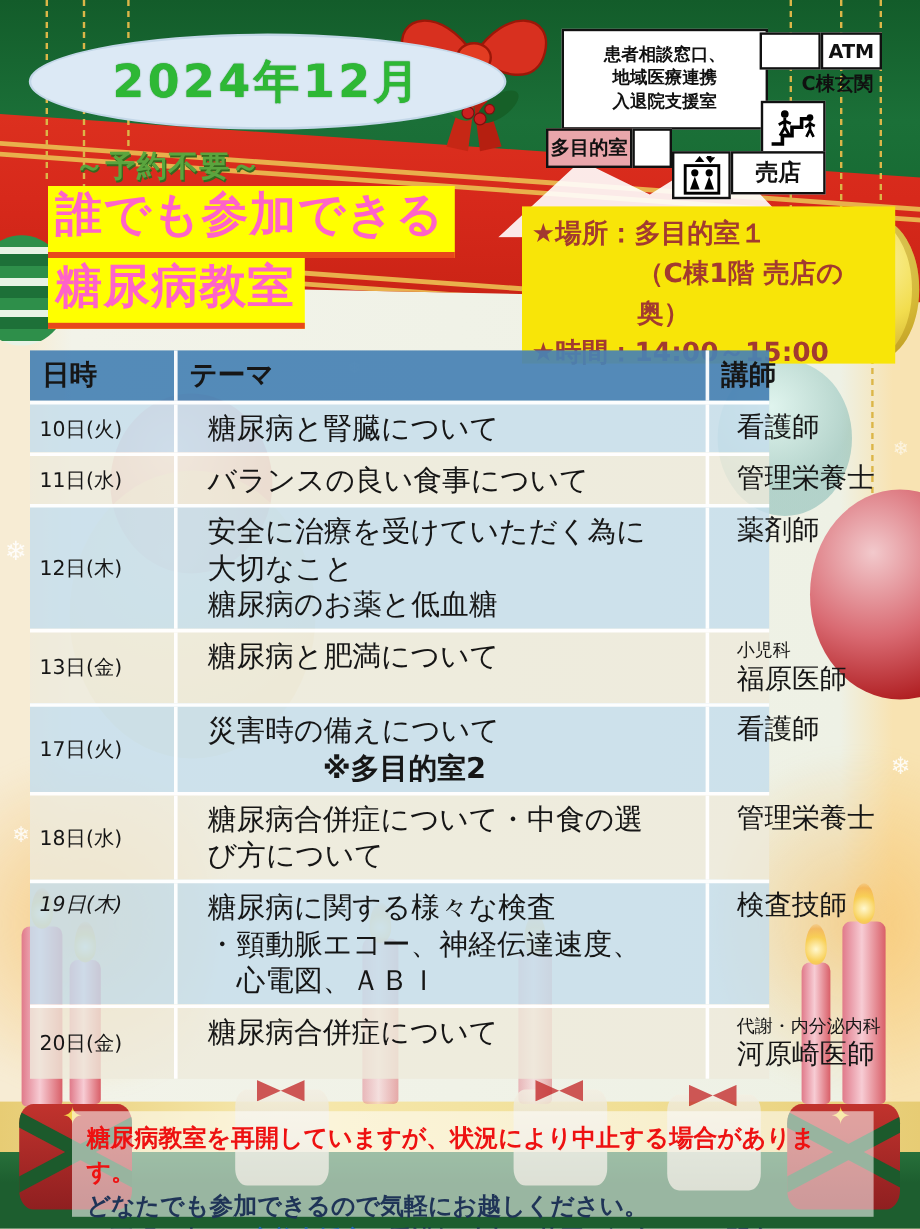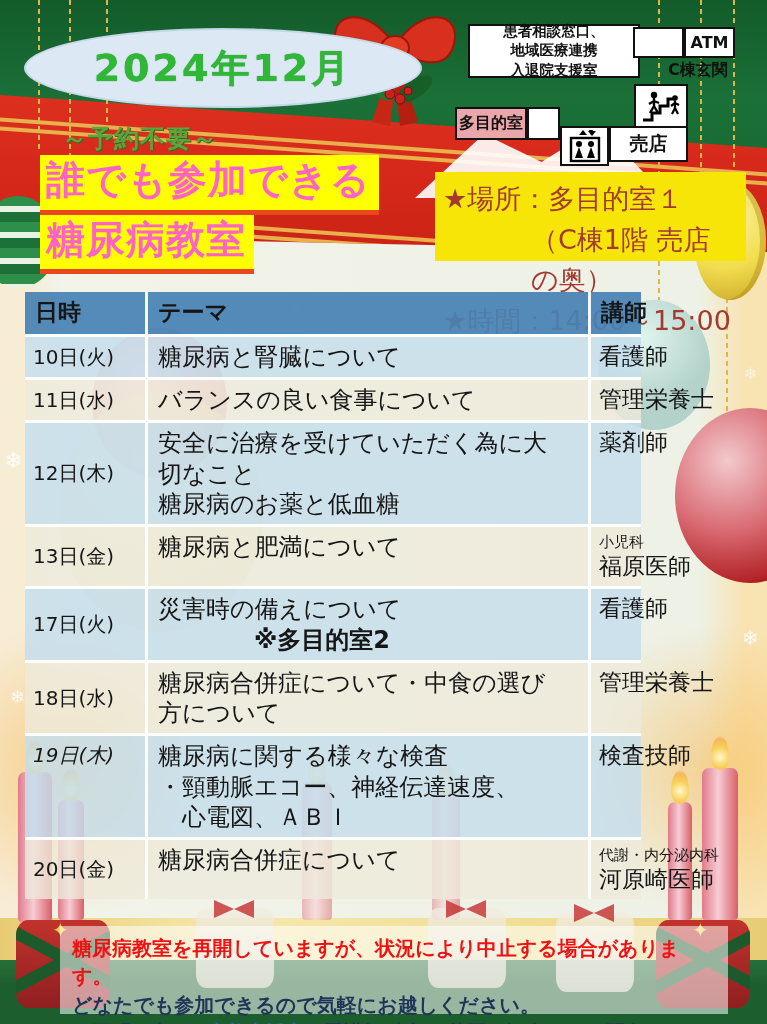--- a/index.html
+++ b/index.html
@@ -52,47 +52,47 @@
   #month-ellipse{left:24px;top:28px;width:394px;height:76px;border-radius:50%;
     background:#dce9f5;border:2px solid #c3d7e8;display:flex;align-items:center;justify-content:center;}
   #month-ellipse span{font-size:38px;font-weight:bold;color:#2eb835;letter-spacing:3px;text-shadow:0 0 1px #127a1e;}
   #no-reservation{left:62px;top:122px;font-size:25px;font-weight:bold;color:#5aa53e;
     text-shadow:1px 1px 0 #35691f;letter-spacing:1px;}
   #title-block{left:40px;top:155px;}
   .title-line{display:table;background:#ffff00;color:#ff63c8;font-size:39px;font-weight:bold;
     line-height:1.22;padding:1px 8px 6px 6px;border-bottom:5px solid #e8481c;letter-spacing:1px;}
   
   .map-box{position:absolute;background:#fff;border:2.5px solid #111;display:flex;align-items:center;justify-content:center;text-align:center;color:#111;font-weight:bold;box-sizing:border-box;}
-  #consult-box{left:468px;top:24px;width:172px;height:54px;font-size:14.5px;line-height:1.35;}
+  #consult-box{left:468px;top:24px;width:172px;height:84px;font-size:14.5px;line-height:1.35;}
   #blank-box-1{left:633px;top:27px;width:51px;height:31px;}
   #atm-box{left:684px;top:27px;width:51px;height:31px;font-size:16px;}
   #entrance-label{left:668px;top:60px;font-size:16px;font-weight:bold;color:#101010;}
   #stairs-box{left:634px;top:84px;width:54px;height:44px;}
   #multipurpose-box{left:455px;top:107px;width:72px;height:33px;background:#e9a6ab;font-size:16px;}
   #blank-box-2{left:527px;top:107px;width:33px;height:33px;}
   #elevator-box{left:560px;top:126px;width:49px;height:40px;}
   #shop-box{left:609px;top:126px;width:79px;height:36px;font-size:19px;}
   
-  #info-box{left:435px;top:172px;width:311px;height:89px;background:#f8e508;box-sizing:border-box;
-    padding:7px 8px;color:#a23a30;font-weight:normal;font-size:27px;line-height:1.5;}
+  #info-box{left:435px;top:172px;width:311px;height:131px;background:#f8e508;box-sizing:border-box;
+    padding:7px 8px;color:#a23a30;font-weight:bold;font-size:22px;line-height:1.5;}
   #info-box .indent{padding-left:88px;}
   
   #schedule{left:25px;top:292px;width:616px;}
   .t-row{display:grid;grid-template-columns:120px 443px 153px;border-top:3px solid rgba(255,255,255,.95);}
   .t-row.head{border-top:none;background:rgba(72,130,180,.93);color:#fff;}
   .t-row.head .t-cell{font-weight:bold;font-size:23px;padding:5px 4px 6px 10px;}
   .t-cell{box-sizing:border-box;color:#161616;}
   .c-theme,.c-lect{border-left:3px solid rgba(255,255,255,.95);}
   .shade-blue{background:rgba(197,221,236,.83);}
   .shade-tan{background:rgba(238,234,219,.80);}
-  .c-date{font-size:20px;padding:4px 4px 4px 8px;display:flex;align-items:center;}
+  .c-date{font-size:17px;padding:4px 4px 4px 8px;display:flex;align-items:center;}
   .tall .c-date{align-items:flex-start;padding-top:6px;font-style:italic;}
   .c-theme{font-size:24px;padding:5px 38px 5px 10px;}
   .c-lect{font-size:23px;padding:5px 2px 5px 8px;}
-  .t-line{line-height:1.26;}
+  .t-line{line-height:1.26;margin-left:15px;}
   .t-line.bold{font-weight:bold;}
   .t-line.small{font-size:15px;line-height:1.35;}
   
   #notice{left:60px;top:926px;width:668px;height:88px;background:rgba(255,255,255,.55);
     box-sizing:border-box;padding:8px 12px;font-weight:bold;line-height:1.42;}
   #notice .l1{color:#ee1111;font-size:20px;}
   #notice .l2{color:#1f3457;font-size:20px;}
   #notice .l3{color:#1f3457;font-size:19.5px;}
   #notice .hl{color:#2268cc;}
   svg{display:block;}

